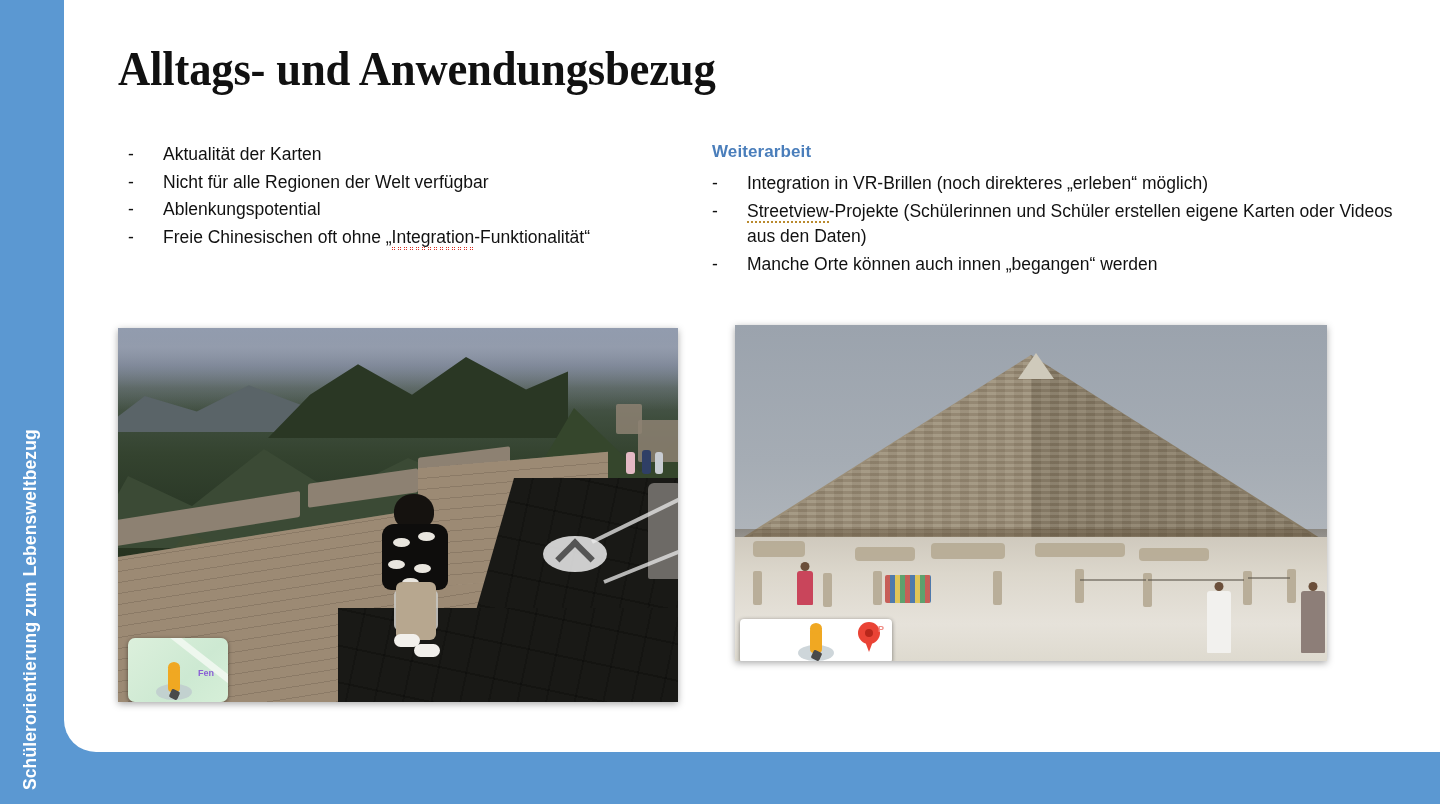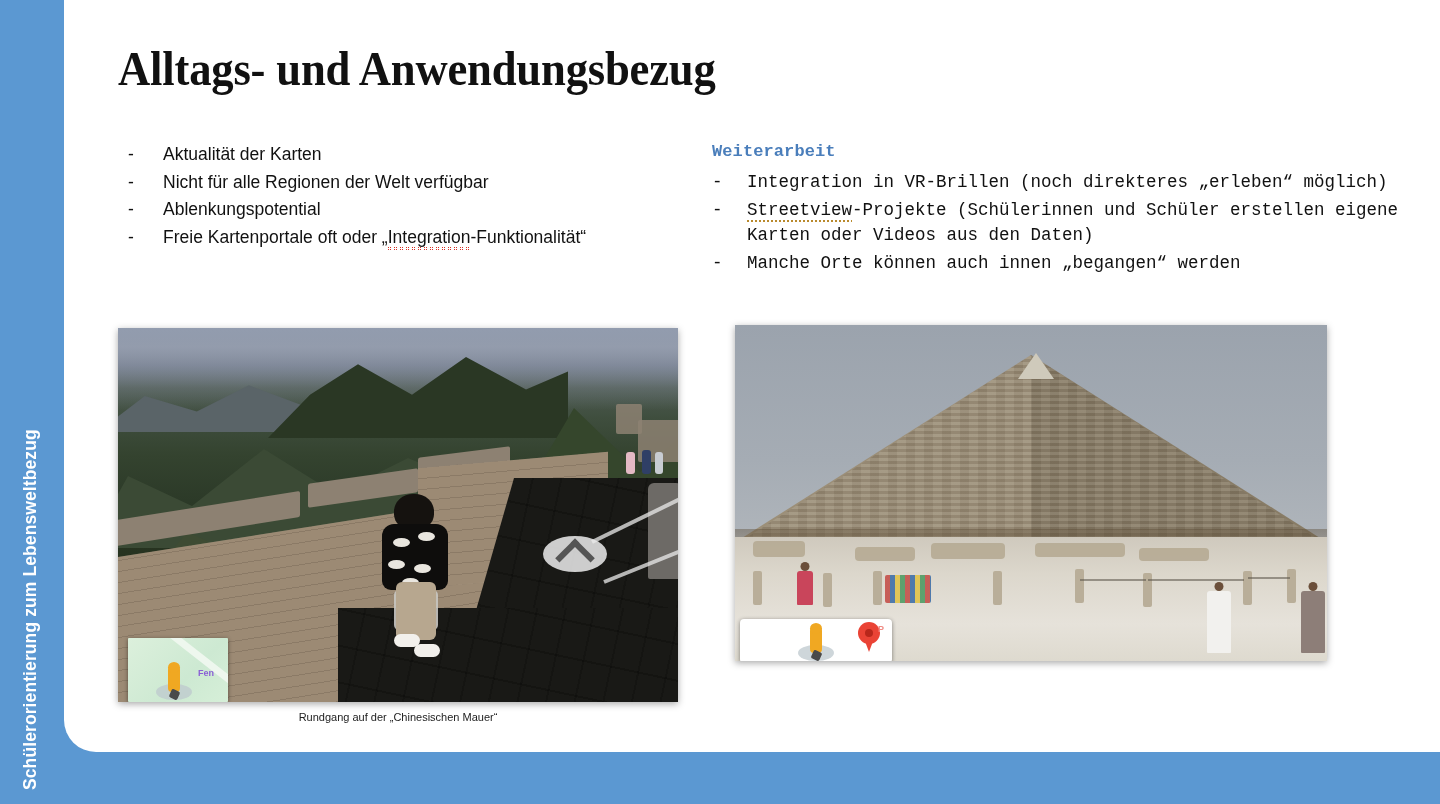--- a/index.html
+++ b/index.html
@@ -41,21 +41,21 @@
     line-height:58px;
     color:#111;
     letter-spacing:-.2px;
     transform:scaleX(.93);
     transform-origin:left center;
   }
 
   
   .column{position:absolute;top:142px;}
   #col-left{left:128px;width:570px;}
-  #col-right{left:712px;width:700px;font-family:Liberation Mono, monospace;}
+  #col-right{left:712px;width:700px;}
 
   .col-heading{
     font-size:17px;font-weight:bold;color:#4A7EBB;
     margin:0 0 9px 0;letter-spacing:.1px;
   }
 
   ul.bullets{list-style:none;margin:0;padding:0;}
   ul.bullets li{
     display:flex;
     font-size:17.5px;
@@ -184,21 +184,21 @@
 
   
   .minimap{
     position:absolute;
     box-shadow:0 1px 4px rgba(0,0,0,.45);
     overflow:hidden;
   }
   #map-wall{
     left:10px;bottom:0px;width:100px;height:64px;
     background:linear-gradient(135deg,#dcf0dc 0%,#cde9d2 60%,#d6efd8 100%);
-    border-radius:1px;
+    border-radius:7px;
   }
   #map-wall .road{
     position:absolute;left:-10px;top:6px;width:140px;height:7px;
     background:#eef7ee;transform:rotate(38deg);
   }
   #map-pyr{
     left:5px;bottom:-2px;width:152px;height:44px;
     background:#ffffff;border-radius:4px;
   }
   .pegman{position:absolute;}
@@ -317,21 +317,21 @@
       <li>
         <span class="dash">-</span>
         <span class="btext">Nicht für alle Regionen der Welt verfügbar</span>
       </li>
       <li>
         <span class="dash">-</span>
         <span class="btext">Ablenkungspotential</span>
       </li>
       <li>
         <span class="dash">-</span>
-        <span class="btext"><span>Freie Kartenportale oft oder „</span><span class="spell">Integration</span><span>-Funktionalität“</span></span>
+        <span class="btext"><span>Freie Chinesischen oft ohne „</span><span class="spell">Integration</span><span>-Funktionalität“</span></span>
       </li>
     </ul>
   </div>
 
   <div class="column" id="col-right">
     <div class="col-heading">Weiterarbeit</div>
     <ul class="bullets">
       <li>
         <span class="dash">-</span>
         <span class="btext">Integration in VR-Brillen (noch direkteres „erleben“ möglich)</span>
@@ -399,21 +399,20 @@
         <div class="road"></div>
         <div class="pegman" style="left:28px;top:26px;">
           <div class="disc"></div>
           <div class="figure-body"></div>
           <div class="figure-head"></div>
           <div class="foot"></div>
         </div>
         <div class="map-label" style="left:70px;top:30px;">Fen</div>
       </div>
     </div>
-    <div class="caption">Rundgang auf der „Chinesischen Mauer“</div>
   </div>
 
   <div class="figure" id="fig-pyramid">
     <div class="photo">
       <div class="pyr-sky"></div>
       <div class="pyr-body"></div>
       <div class="pyr-shade"></div>
       <div class="pyr-tex"></div>
       <div class="pyr-cap"></div>
       <div class="pyr-base-band"></div>

